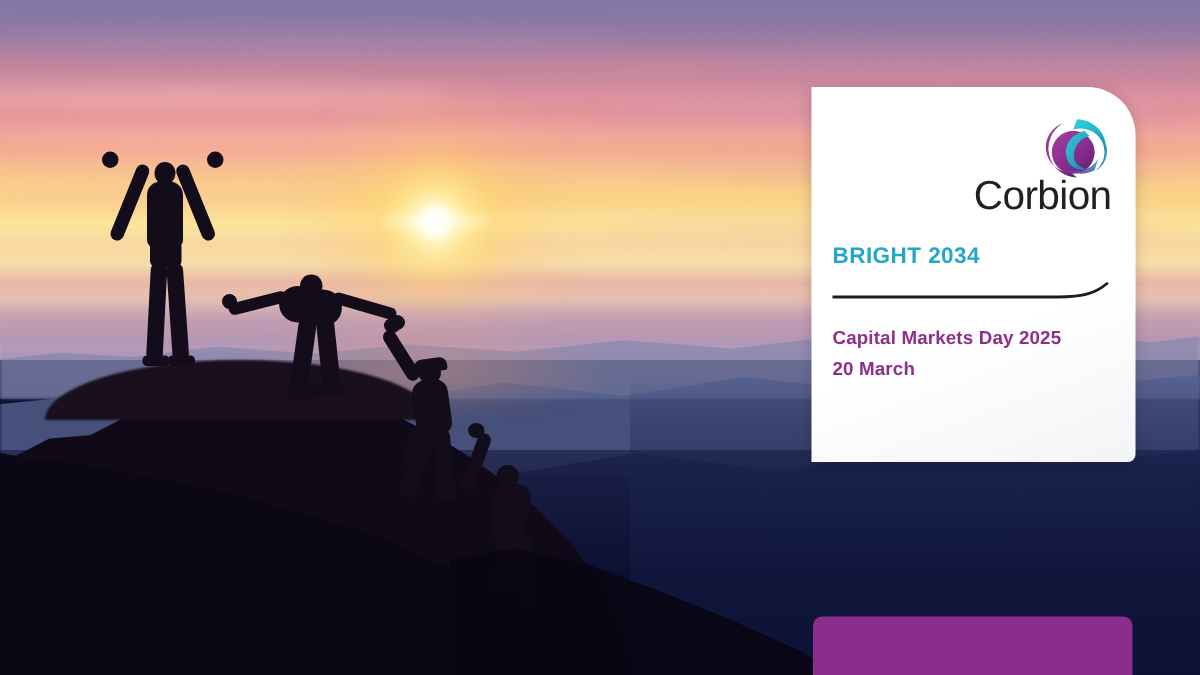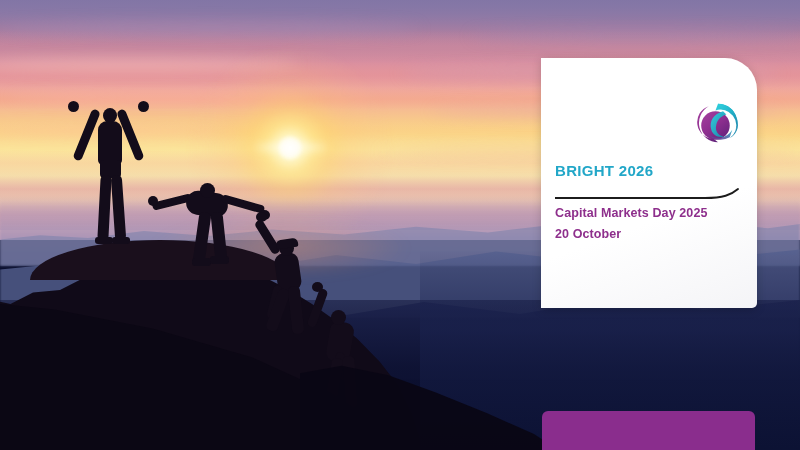--- a/index.html
+++ b/index.html
@@ -252,21 +252,21 @@
   .strategy-block { margin-top:18px; }
   .strategy-line {
     font-family:"Liberation Sans", sans-serif;
     font-size:15px; font-weight:700; letter-spacing:.3px;
     color:#22a7c8; line-height:1.18;
   }
 
   .rule-wrap { margin-top:7px; height:16px; }
   .rule-svg { display:block; width:186px; height:16px; }
 
-  .cmd-block { }
+  .cmd-block { margin-top:12px; }
   .cmd-line {
     font-family:"Liberation Sans", sans-serif;
     font-size:12.5px; font-weight:700; letter-spacing:.1px;
     color:#8e2f8c; line-height:1.72;
   }
 
   
   .purple-bar {
     position:absolute;
     left:542px; top:411px;
@@ -397,34 +397,35 @@
 
           <path d="M50 96 A46 46 0 0 1 28 10 A40 40 0 0 0 40 88 Z" fill="url(#gPurple)"></path>
           <circle cx="44" cy="56" r="34" fill="url(#gPurple)"></circle>
 
           <path d="M62 22 C40 28 28 46 34 66 C38 80 52 86 64 82 C50 80 42 68 46 54 C49 42 58 33 70 30 Z" fill="url(#gTeal)" opacity=".95"></path>
 
           <path d="M78 84 A44 44 0 0 1 24 76 A40 40 0 0 0 84 66 Z" fill="url(#gBlend)" opacity=".9"></path>
 
           <path d="M58 30 C46 36 38 48 40 60 C42 72 52 78 62 77 C54 72 50 62 53 52 C56 42 64 35 72 33 Z" fill="#ffffff" opacity=".0"></path>
         </svg>
+        <div class="logo-word">Corbion</div>
       </div>
     </div>
 
     <div class="strategy-block">
-      <div class="strategy-line">BRIGHT 2026</div>
+      <div class="strategy-line">BRIGHT 2034</div>
     </div>
 
     <div class="rule-wrap">
       <svg class="rule-svg" viewBox="0 0 186 16">
         <path d="M0 11 L150 11 C168 11 176 8 183 2" fill="none" stroke="#1c1c1c" stroke-width="1.9" stroke-linecap="round"></path>
       </svg>
     </div>
 
     <div class="cmd-block">
       <div class="cmd-line">Capital Markets Day 2025</div>
-      <div class="cmd-line">20 October</div>
+      <div class="cmd-line">20 March</div>
     </div>
   </div>
 
   <div class="purple-bar"></div>
 
 </div>
 
 </body></html>

